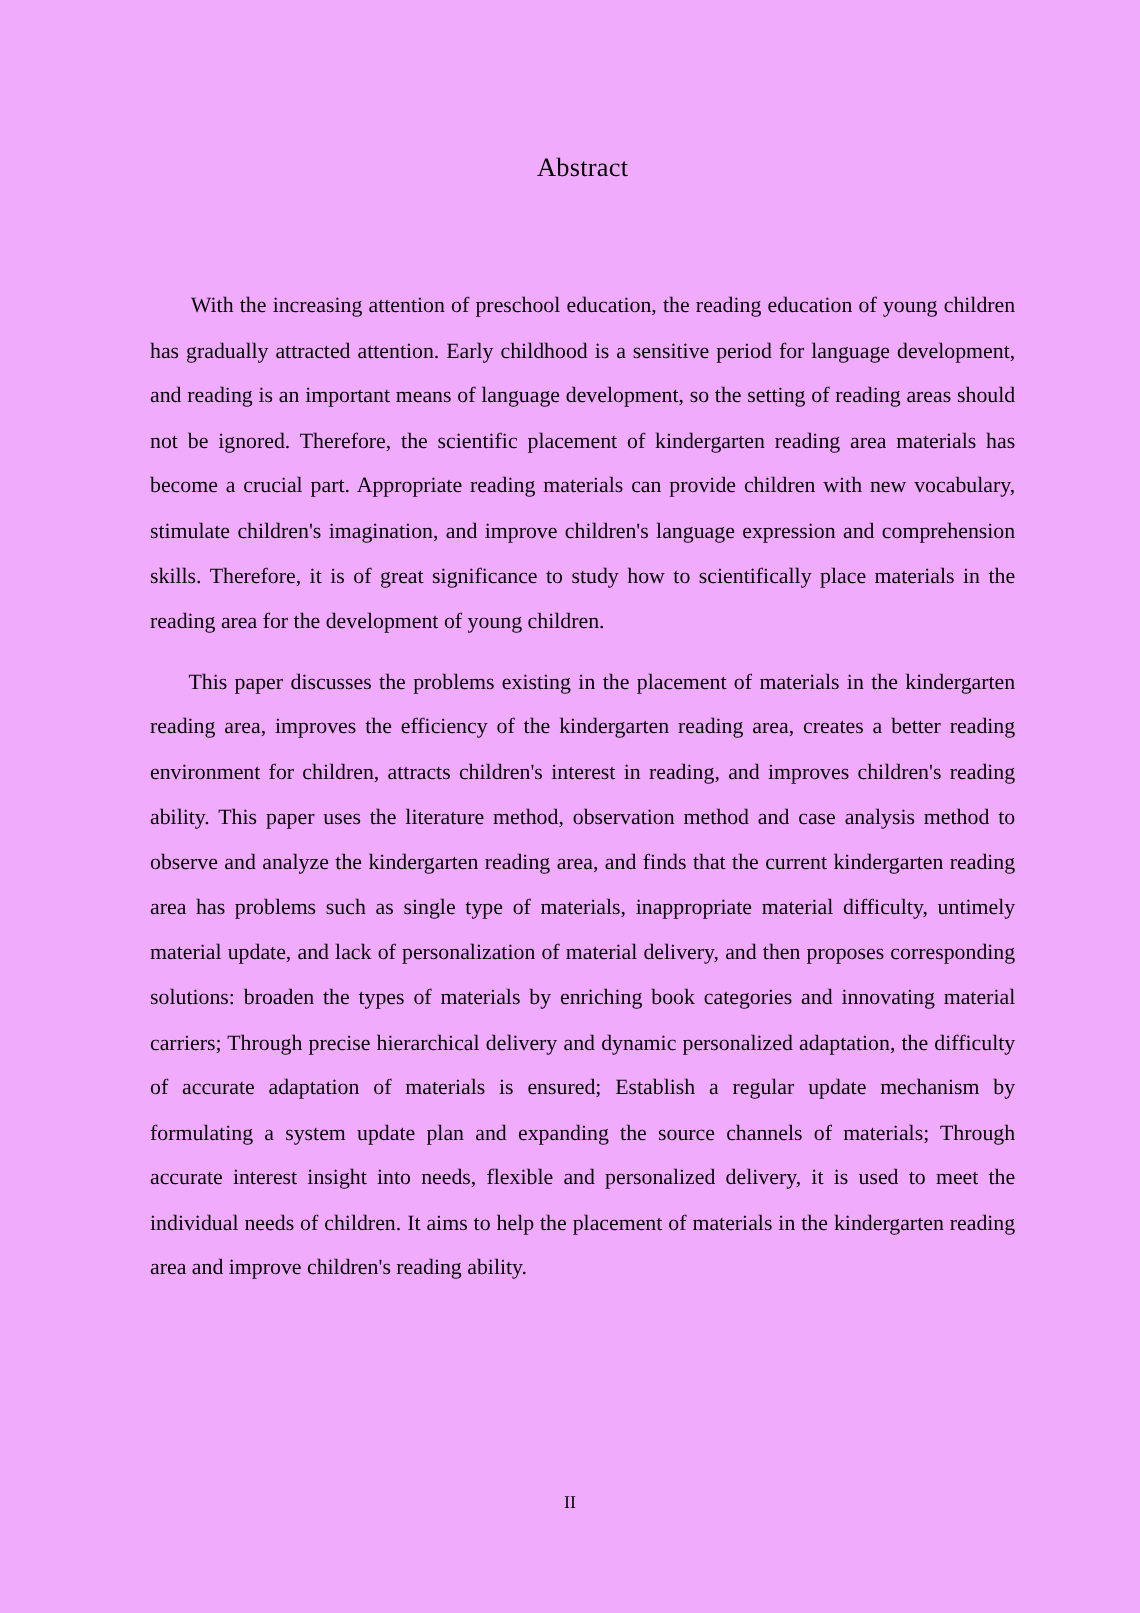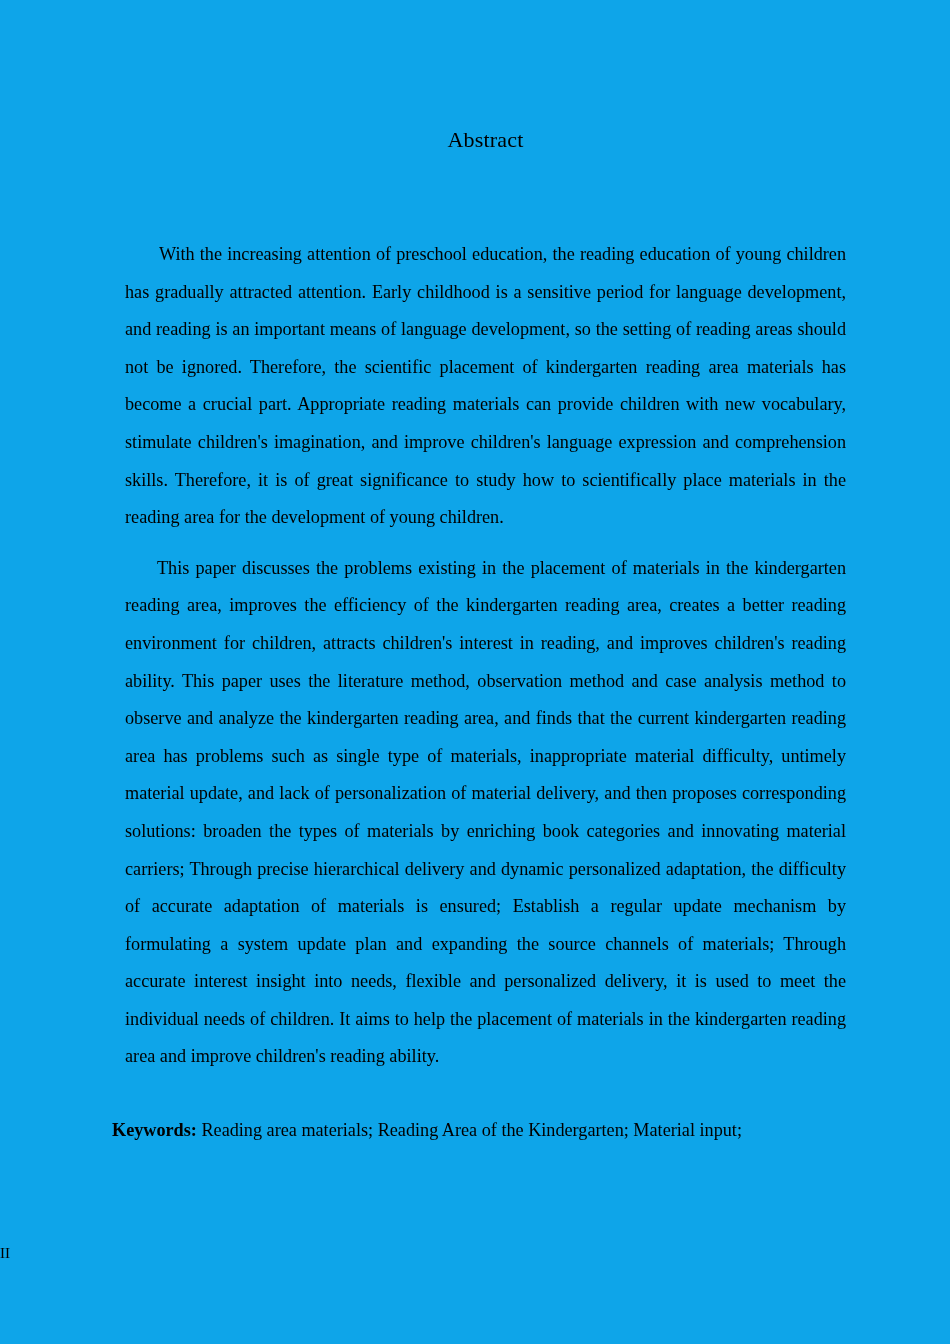--- a/index.html
+++ b/index.html
@@ -5,21 +5,21 @@
   html, body {
     margin: 0;
     padding: 0;
     background: #ffffff;
   }
 
   .page {
     position: relative;
     width: 950px;
     height: 1344px;
-    background: #0ea5e9;
+    background: #f0abfc;
     margin: 0 auto;
     overflow: hidden;
     font-family: "Liberation Serif", "DejaVu Serif", serif;
     color: #000000;
   }
 
   .content {
     position: absolute;
     left: 112px;
     top: 0;
@@ -65,43 +65,40 @@
 
   .keywords .kw-label {
     font-weight: bold;
   }
 
   .footer {
     position: absolute;
     left: 0;
     top: 1243px;
     width: 950px;
-    text-align: left;
+    text-align: center;
     font-size: 15px;
     line-height: 20px;
   }
 </style>
 </head>
 <body>
 
 <div class="page">
 
   <div class="content">
 
     <h1 class="doc-title">Abstract</h1>
 
     <div class="body-block">
 
       <p class="para first">With the increasing attention of preschool education, the reading education of young children has gradually attracted attention. Early childhood is a sensitive period for language development, and reading is an important means of language development, so the setting of reading areas should not be ignored. Therefore, the scientific placement of kindergarten reading area materials has become a crucial part. Appropriate reading materials can provide children with new vocabulary, stimulate children's imagination, and improve children's language expression and comprehension skills. Therefore, it is of great significance to study how to scientifically place materials in the reading area for the development of young children.</p>
 
       <p class="para second">This paper discusses the problems existing in the placement of materials in the kindergarten reading area, improves the efficiency of the kindergarten reading area, creates a better reading environment for children, attracts children's interest in reading, and improves children's reading ability. This paper uses the literature method, observation method and case analysis method to observe and analyze the kindergarten reading area, and finds that the current kindergarten reading area has problems such as single type of materials, inappropriate material difficulty, untimely material update, and lack of personalization of material delivery, and then proposes corresponding solutions: broaden the types of materials by enriching book categories and innovating material carriers; Through precise hierarchical delivery and dynamic personalized adaptation, the difficulty of accurate adaptation of materials is ensured; Establish a regular update mechanism by formulating a system update plan and expanding the source channels of materials; Through accurate interest insight into needs, flexible and personalized delivery, it is used to meet the individual needs of children. It aims to help the placement of materials in the kindergarten reading area and improve children's reading ability.</p>
 
-      <p class="keywords">
-        <span class="kw-label">Keywords:</span><span class="kw-values"> Reading area materials;  Reading Area of the Kindergarten;  Material input;</span>
-      </p>
 
     </div>
 
   </div>
 
   <div class="footer">
     <span>II</span>
   </div>
 
 </div>

